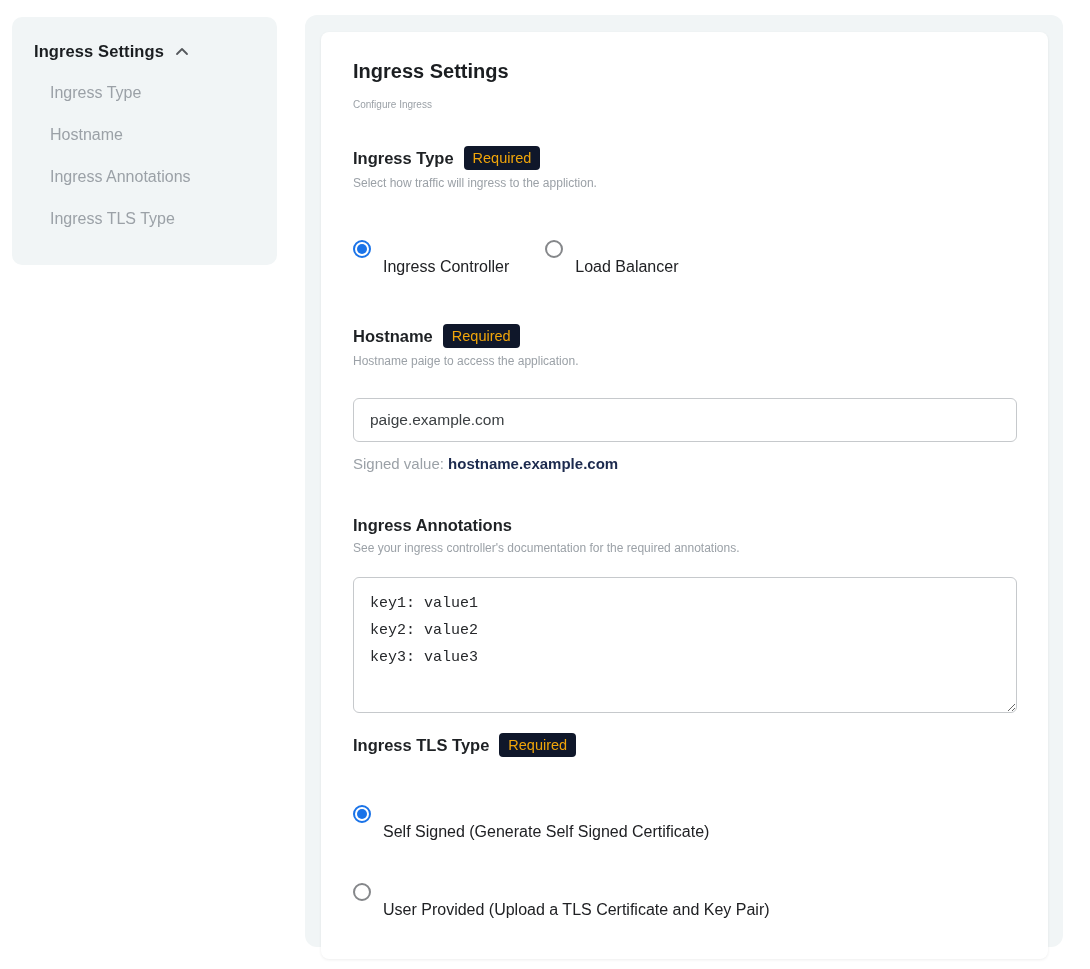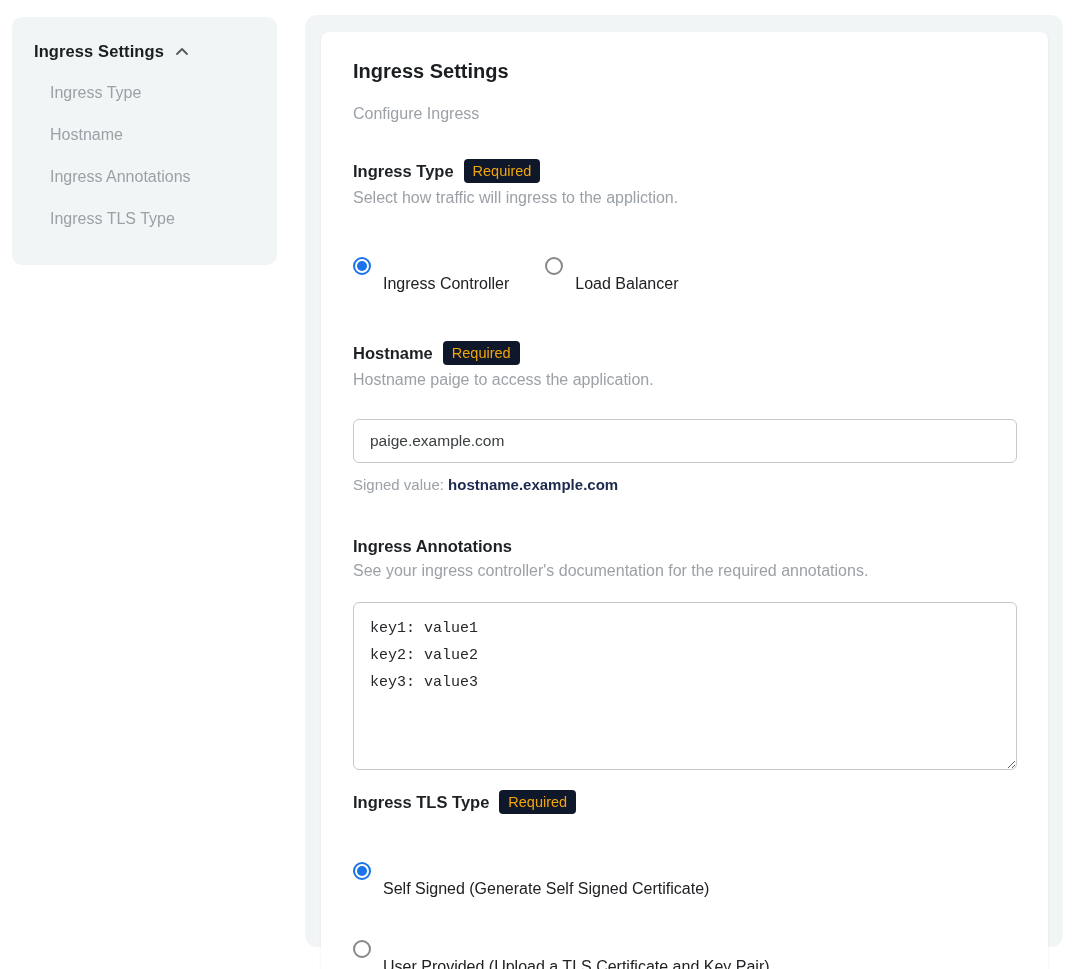--- a/index.html
+++ b/index.html
@@ -21,29 +21,29 @@
   
   .panel {
     position:absolute; left:305px; top:15px; width:758px; height:932px;
     background:#f1f5f6; border-radius:12px; padding:17px 16px;
   }
   .card {
     background:#ffffff; border-radius:8px; width:727px; min-height:832px;
     box-shadow:0 1px 3px rgba(0,0,0,0.07); padding:28px 32px 40px 32px;
   }
   .card-title { font-size:20px; font-weight:700; color:#1b1e21; }
-  .card-subtitle { margin-top:22px; font-size:16px; color:#9ba1a7; }
+  .card-subtitle { margin-top:16px; font-size:10px; color:#9ba1a7; }
 
   .section-label-row { display:flex; align-items:center; gap:10px; }
   .section-label { font-size:16.5px; font-weight:600; color:#1e2124; }
   .badge {
     background:#0f172a; color:#f0a50a; font-size:14.5px; font-weight:400;
     padding:3px 9px; border-radius:4px; line-height:18px;
   }
-  .section-desc { margin-top:6px; font-size:16px; color:#9ba1a7; }
+  .section-desc { margin-top:6px; font-size:12px; color:#9ba1a7; }
 
   .sec-ingress-type { margin-top:36px; }
   .radio-row { margin-top:32px; display:flex; align-items:center; gap:36px; }
   .radio-option { display:flex; align-items:center; gap:12px; cursor:pointer; }
   .radio {
     width:18px; height:18px; border-radius:50%; background:#fff;
     border:2px solid #85878a; flex:0 0 18px;
   }
   .radio.checked { border-color:#1a73e8; position:relative; }
   .radio.checked::after {
@@ -56,21 +56,21 @@
   .text-input {
     margin-top:30px; width:664px; height:44px; border:1px solid #c6c9cc;
     border-radius:6px; padding:0 16px; font-size:15.5px; color:#3c4043;
     font-family:Liberation Sans, sans-serif; background:#fff; outline:none; display:block;
   }
   .default-line { margin-top:13px; font-size:15px; color:#9ba1a7; }
   .default-value { color:#1c2a4e; font-weight:700; }
 
   .sec-annotations { margin-top:44px; }
   .annotations-textarea {
-    margin-top:22px; width:664px; height:168px; border:1px solid #c6c9cc;
+    margin-top:22px; width:664px; height:136px; border:1px solid #c6c9cc;
     border-radius:6px; padding:12px 16px; font-size:15px; line-height:27px;
     font-family:"Liberation Mono", monospace; color:#26282b; background:#fff;
     outline:none; display:block; resize:both;
   }
 
   .sec-tls { margin-top:20px; }
   .tls-options { margin-top:30px; }
   .tls-options .radio-option { margin-bottom:24px; }
   .tls-options .radio-option:last-child { margin-bottom:0; }
 

